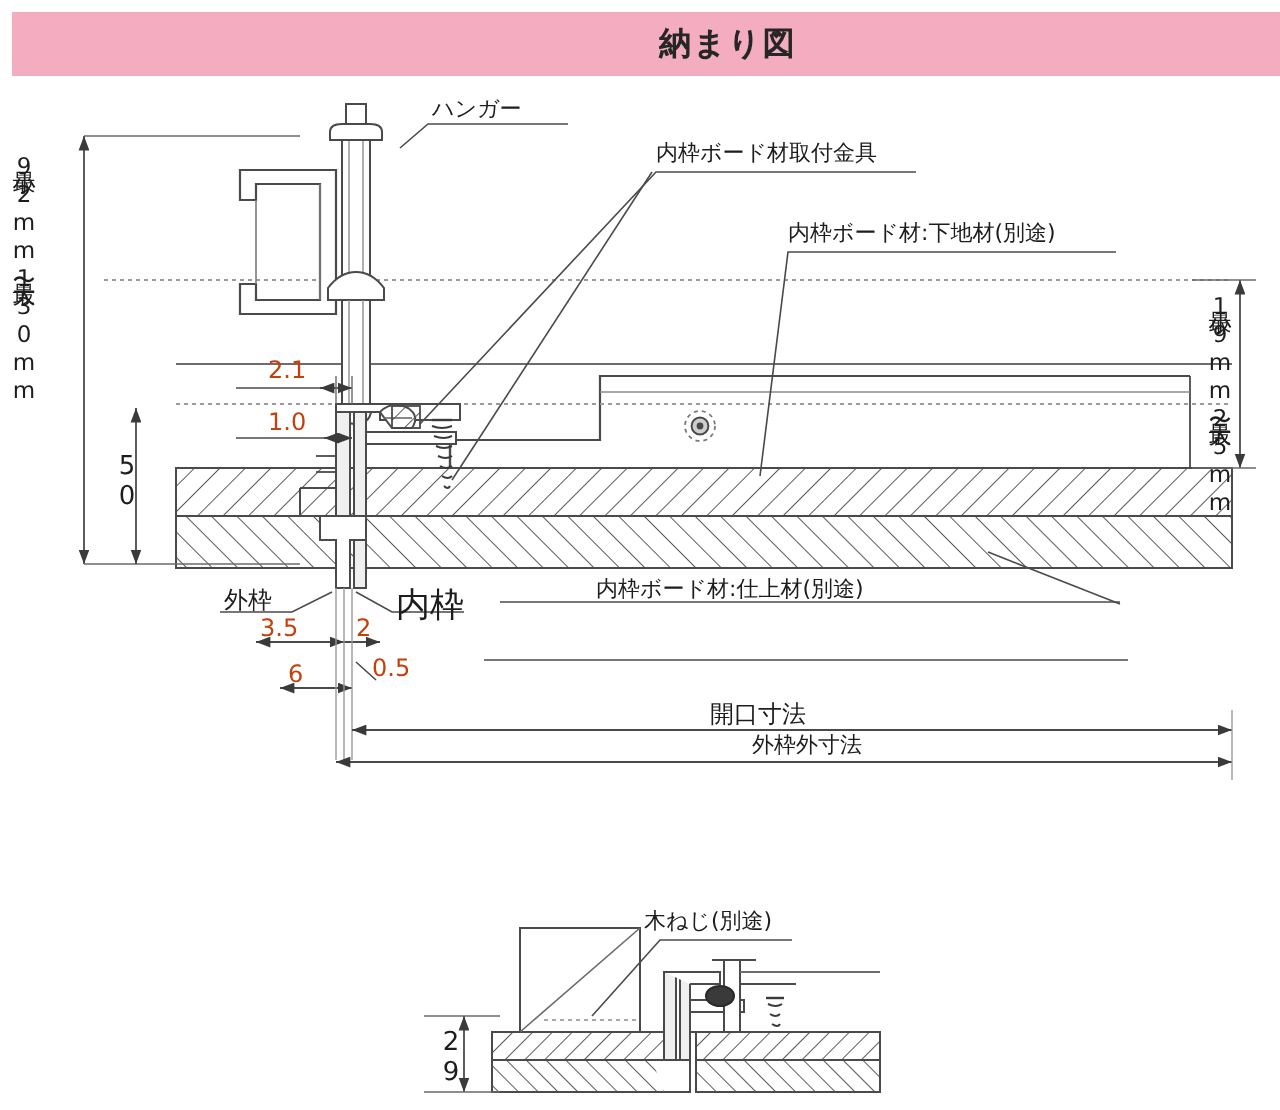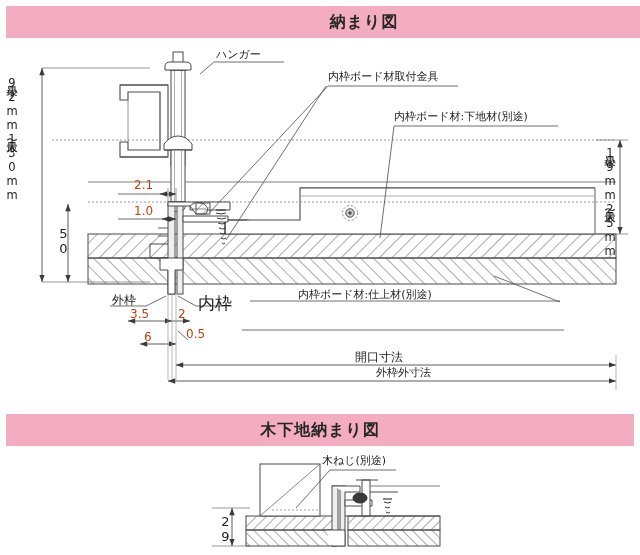--- a/index.html
+++ b/index.html
@@ -238,23 +238,20 @@
     <div class="dim" style="left:186px;top:327px;">0.5</div>
     <div class="dim" style="left:144px;top:330px;">6</div>
 
     <div class="lbl" style="left:112px;top:293px;font-size:12px;">外枠</div>
     <div class="lbl" style="left:182px;top:293px;font-size:17px;margin-left:16px;">内枠</div>
 
     <div class="lbl" style="left:355px;top:350px;font-size:12px;">開口寸法</div>
     <div class="lbl" style="left:348px;top:366px;font-size:11px;margin-left:28px;">外枠外寸法</div>
   </div>
 
-  <div class="band" id="band2">
-    <span class="band-title">木下地納まり図</span>
-  </div>
 
   <div class="dwg">
     <svg width="640" height="555" viewBox="0 0 640 555" aria-hidden="true">
       <g stroke="#4a4a4a" fill="none" stroke-width="1">
 
         <rect x="246" y="516" width="90" height="14" fill="url(#hatchA2)" stroke="#4a4a4a" stroke-width="1"></rect>
         <rect x="246" y="530" width="90" height="16" fill="url(#hatchB2)" stroke="#4a4a4a" stroke-width="1"></rect>
 
         <rect x="348" y="516" width="92" height="14" fill="url(#hatchA2)" stroke="#4a4a4a" stroke-width="1"></rect>
         <rect x="348" y="530" width="92" height="16" fill="url(#hatchB2)" stroke="#4a4a4a" stroke-width="1"></rect>

